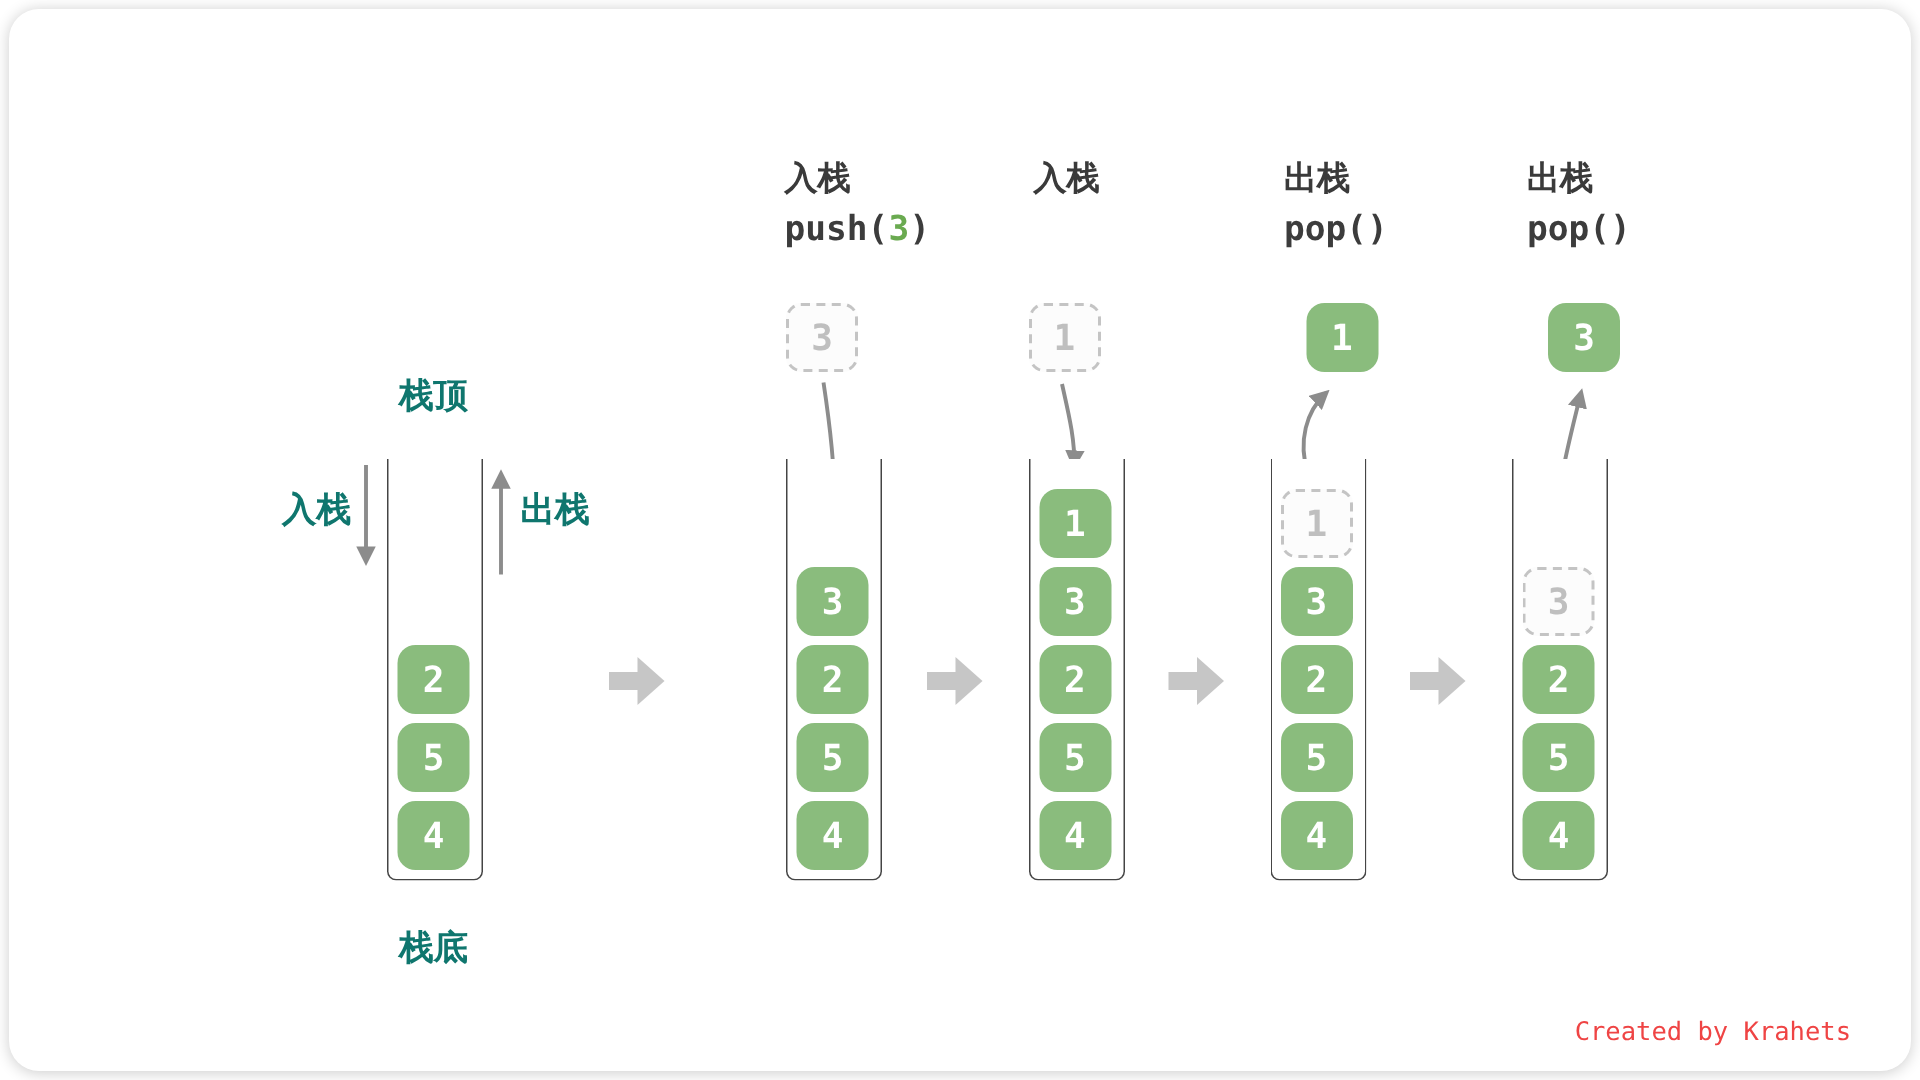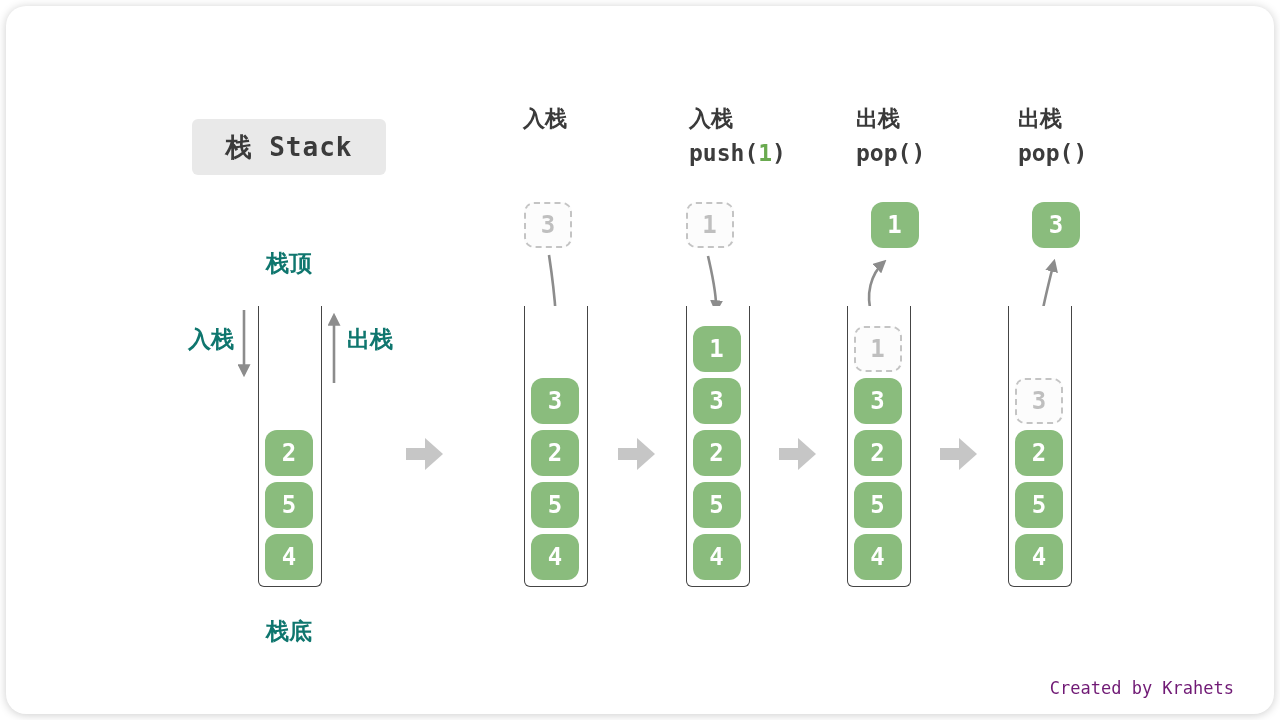--- a/index.html
+++ b/index.html
@@ -32,21 +32,21 @@
         box-sizing:border-box;font-family:"DejaVu Sans Mono","Liberation Mono",monospace;
         font-size:24px;font-weight:700;}
   .cell.solid{background:var(--box-green,#8abc7d);color:#ffffff;border-radius:12px;}
   .cell.ghost{background:#fcfcfc;color:#bfbfbf;border:2px dashed var(--ghost-border,#c4c4c4);
               border-radius:10px;}
 
   .overlay{position:absolute;left:0;top:0;width:1280px;height:720px;pointer-events:none;}
 
   .credit{position:absolute;right:40px;top:672px;
           font-family:"DejaVu Sans Mono","Liberation Mono",monospace;
-          font-size:17px;color:#701a75;}
+          font-size:17px;color:#ef4444;}
 </style>
 </head>
 <body>
 
 <div class="stage">
   <div class="card">
 
     <svg class="overlay" viewBox="0 0 1280 720" xmlns="http://www.w3.org/2000/svg">
       <defs>
         <marker id="ah" viewBox="0 0 10 10" refX="7.5" refY="5" markerWidth="5" markerHeight="5" orient="auto-start-reverse">
@@ -63,46 +63,43 @@
       <path d="M 1030 360 C 1031 322, 1040 288, 1048 256" fill="none" stroke="#8c8c8c" stroke-width="2.6" marker-end="url(#ah)"></path>
 
       <g fill="#c6c6c6">
         <polygon points="400,442 419,442 419,432 437,448 419,464 419,454 400,454"></polygon>
         <polygon points="612,442 631,442 631,432 649,448 631,464 631,454 612,454"></polygon>
         <polygon points="773,442 792,442 792,432 810,448 792,464 792,454 773,454"></polygon>
         <polygon points="934,442 953,442 953,432 971,448 953,464 953,454 934,454"></polygon>
       </g>
     </svg>
 
-    <div class="title-box">
-      <span>栈 Stack</span>
-    </div>
 
     <div class="cn-label centered" style="left:283px;top:242px;">栈顶</div>
     <div class="cn-label centered" style="left:283px;top:610px;text-align:right;">栈底</div>
     <div class="cn-label" style="left:182px;top:318px;">入栈</div>
     <div class="cn-label" style="left:341px;top:318px;">出栈</div>
 
     <div id="stacks">
         <div class="container" style="left: 252px; top: 300px; width: 62px; height: 280px;"></div>
         <div class="cell solid" style="left: 259px; top: 424px; width: 48px; height: 46px;">2</div>
         <div class="cell solid" style="left: 259px; top: 476px; width: 48px; height: 46px;">5</div>
         <div class="cell solid" style="left: 259px; top: 528px; width: 48px; height: 46px;">4</div>
         <div class="op-label" style="left: 517px; top: 97px;">
           <div class="line1">入栈</div>
+          <div class="line2 mono"><span>push(</span><span class="arg">3</span><span>)</span></div>
         </div>
         <div class="cell ghost" style="left: 518px; top: 196px; width: 48px; height: 46px;">3</div>
         <div class="container" style="left: 518px; top: 300px; width: 62px; height: 280px;"></div>
         <div class="cell solid" style="left: 525px; top: 372px; width: 48px; height: 46px;">3</div>
         <div class="cell solid" style="left: 525px; top: 424px; width: 48px; height: 46px;">2</div>
         <div class="cell solid" style="left: 525px; top: 476px; width: 48px; height: 46px;">5</div>
         <div class="cell solid" style="left: 525px; top: 528px; width: 48px; height: 46px;">4</div>
         <div class="op-label" style="left: 683px; top: 97px;">
           <div class="line1">入栈</div>
-          <div class="line2 mono"><span>push(</span><span class="arg">1</span><span>)</span></div>
         </div>
         <div class="cell ghost" style="left: 679.5px; top: 196px; width: 48px; height: 46px;">1</div>
         <div class="container" style="left: 679.5px; top: 300px; width: 62px; height: 280px;"></div>
         <div class="cell solid" style="left: 686.5px; top: 320px; width: 48px; height: 46px;">1</div>
         <div class="cell solid" style="left: 686.5px; top: 372px; width: 48px; height: 46px;">3</div>
         <div class="cell solid" style="left: 686.5px; top: 424px; width: 48px; height: 46px;">2</div>
         <div class="cell solid" style="left: 686.5px; top: 476px; width: 48px; height: 46px;">5</div>
         <div class="cell solid" style="left: 686.5px; top: 528px; width: 48px; height: 46px;">4</div>
         <div class="op-label" style="left: 850px; top: 97px;">
           <div class="line1">出栈</div>

